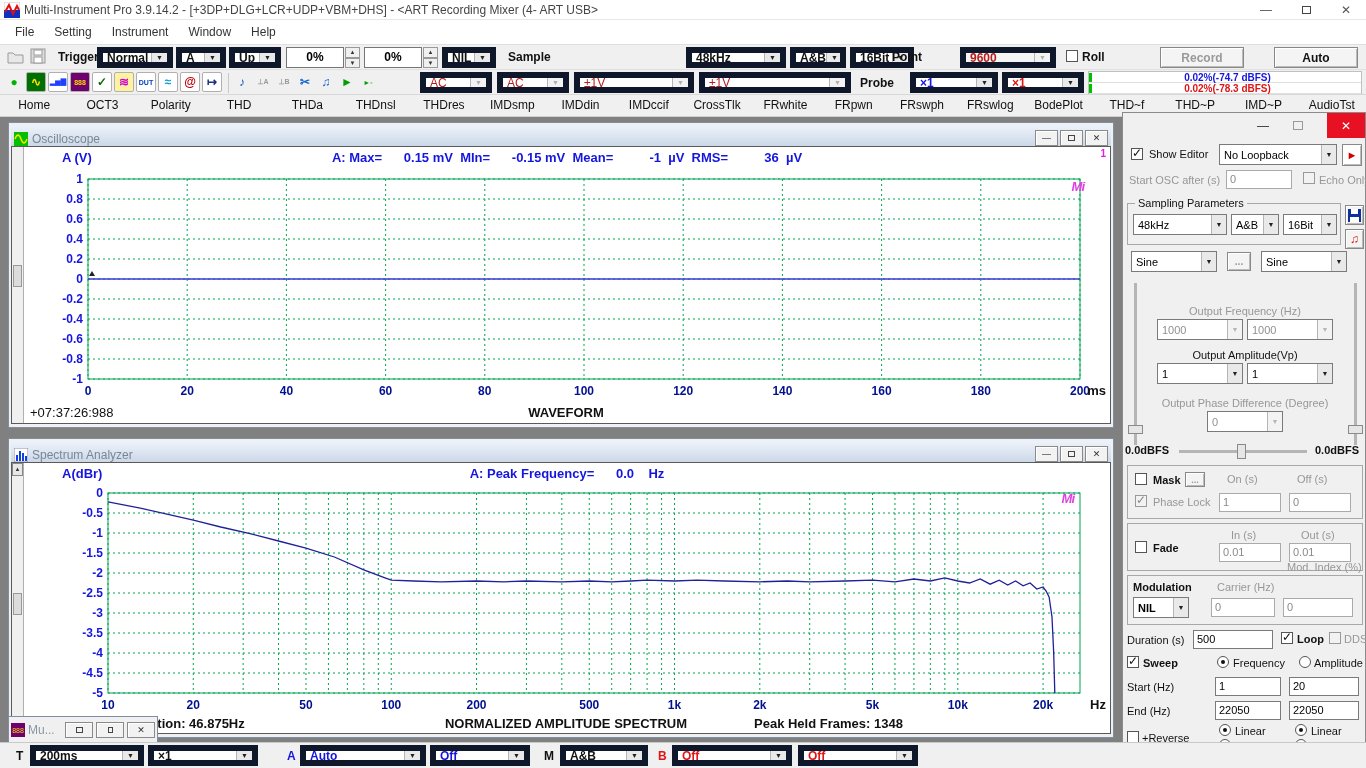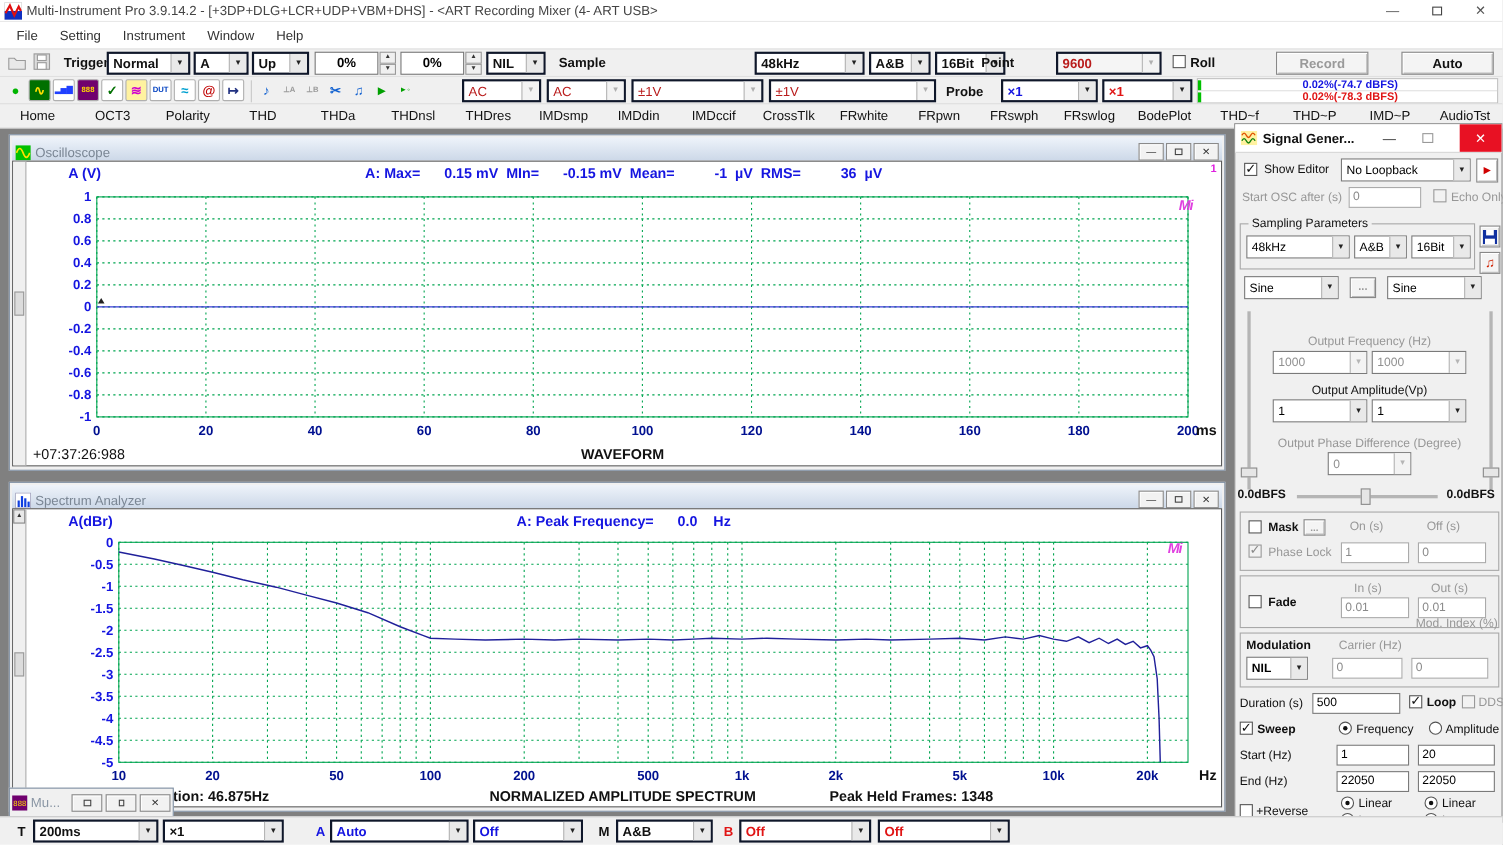--- a/index.html
+++ b/index.html
@@ -14,21 +14,21 @@
 
   
   #menubar{position:absolute;left:0;top:20px;width:1366px;height:24px;background:#fff;display:flex;align-items:center;padding-left:6px;gap:2px}
   .menuitem{font-size:12px;color:#333;padding:3px 9px}
 
   
   .toolbar{position:absolute;left:0;width:1366px;background:#f0f0f0;border-top:1px solid #e0e0e0}
   #toolbar1{top:44px;height:25px}
   #toolbar2{top:69px;height:26px;border-bottom:1px solid #d8d8d8}
   .tlabel{position:absolute;top:5px;font-size:12px;font-weight:bold;color:#111}
-  .combo{position:absolute;display:flex;align-items:center;border:2px solid #0f172a;background:#fff;height:21px;font-size:12px;color:#111;padding-left:4px;overflow:hidden}
+  .combo{position:absolute;display:flex;align-items:center;border:6px solid #0f172a;background:#fff;height:21px;font-size:12px;color:#111;padding-left:4px;overflow:hidden}
   .combo .val{white-space:nowrap;font-weight:bold}
   .combo .arw{margin-left:auto;align-self:stretch;width:16px;background:#e9e9e9;border-left:1px solid #b5b5b5;display:flex;align-items:center;justify-content:center;font-size:7px;color:#222;flex:none}
   .combo.dis .val{color:#b91c1c}
   .combo.dis .arw{color:#b0b0b0;background:#f3f3f3}
   .combo.plain .val{font-weight:normal}
   .spin{position:absolute;display:flex;height:21px}
   .spin .val{border:1px solid #767676;background:#fff;width:58px;text-align:center;font-size:12px;font-weight:bold;line-height:19px}
   .spin .ud{display:flex;flex-direction:column;width:15px;margin-left:1px}
   .spin .ud span{flex:1;border:1px solid #999;background:#f0f0f0;font-size:6px;line-height:8px;text-align:center;color:#333}
   .btn3{background:#f4f4f4;border:1px solid #888;box-shadow:inset 1px 1px 0 #fff,inset -1px -1px 0 #bbb;display:flex;align-items:center;justify-content:center;font-size:12px;font-weight:bold;color:#111}
@@ -469,28 +469,20 @@
         <div class="bottomrow" style="top:253px">
           <span class="ctitle2">NORMALIZED AMPLITUDE SPECTRUM</span>
           <span class="res">Resolution: 46.875Hz</span>
           <span class="peak">Peak Held Frames: 1348</span>
         </div>
       </div>
     </div>
   </div>
 
   <div id="sgwin">
-    <div id="sgtitle">
-      <svg width="15" height="13">
-          <rect width="15" height="13" fill="#fff2a0" stroke="#bbа"></rect>
-          <path d="M1,4 q2,-4 4,0 t4,0 t4,0" fill="none" stroke="#e05000" stroke-width="1.3"></path>
-          <path d="M1,9 q2,-4 4,0 t4,0 t4,0" fill="none" stroke="#108010" stroke-width="1.3"></path>
-        </svg>
-      <span class="ttxt">Signal Gener...</span>
-    </div>
     <span id="sg-min">—</span>
     <span id="sg-max" class="glyphbox" style="width:10px;height:9px;border-color:#999"></span>
     <div id="sg-close">✕</div>
 
     <span class="chk checked" style="position:absolute;left:8px;top:35px"></span>
     <span class="sglabel" style="left:26px;top:35px">Show Editor</span>
     <div class="sgcombo" style="left:96px;top:31px;width:118px">
         <span class="val">No Loopback</span>
         <span class="arw">▼</span>
       </div>

